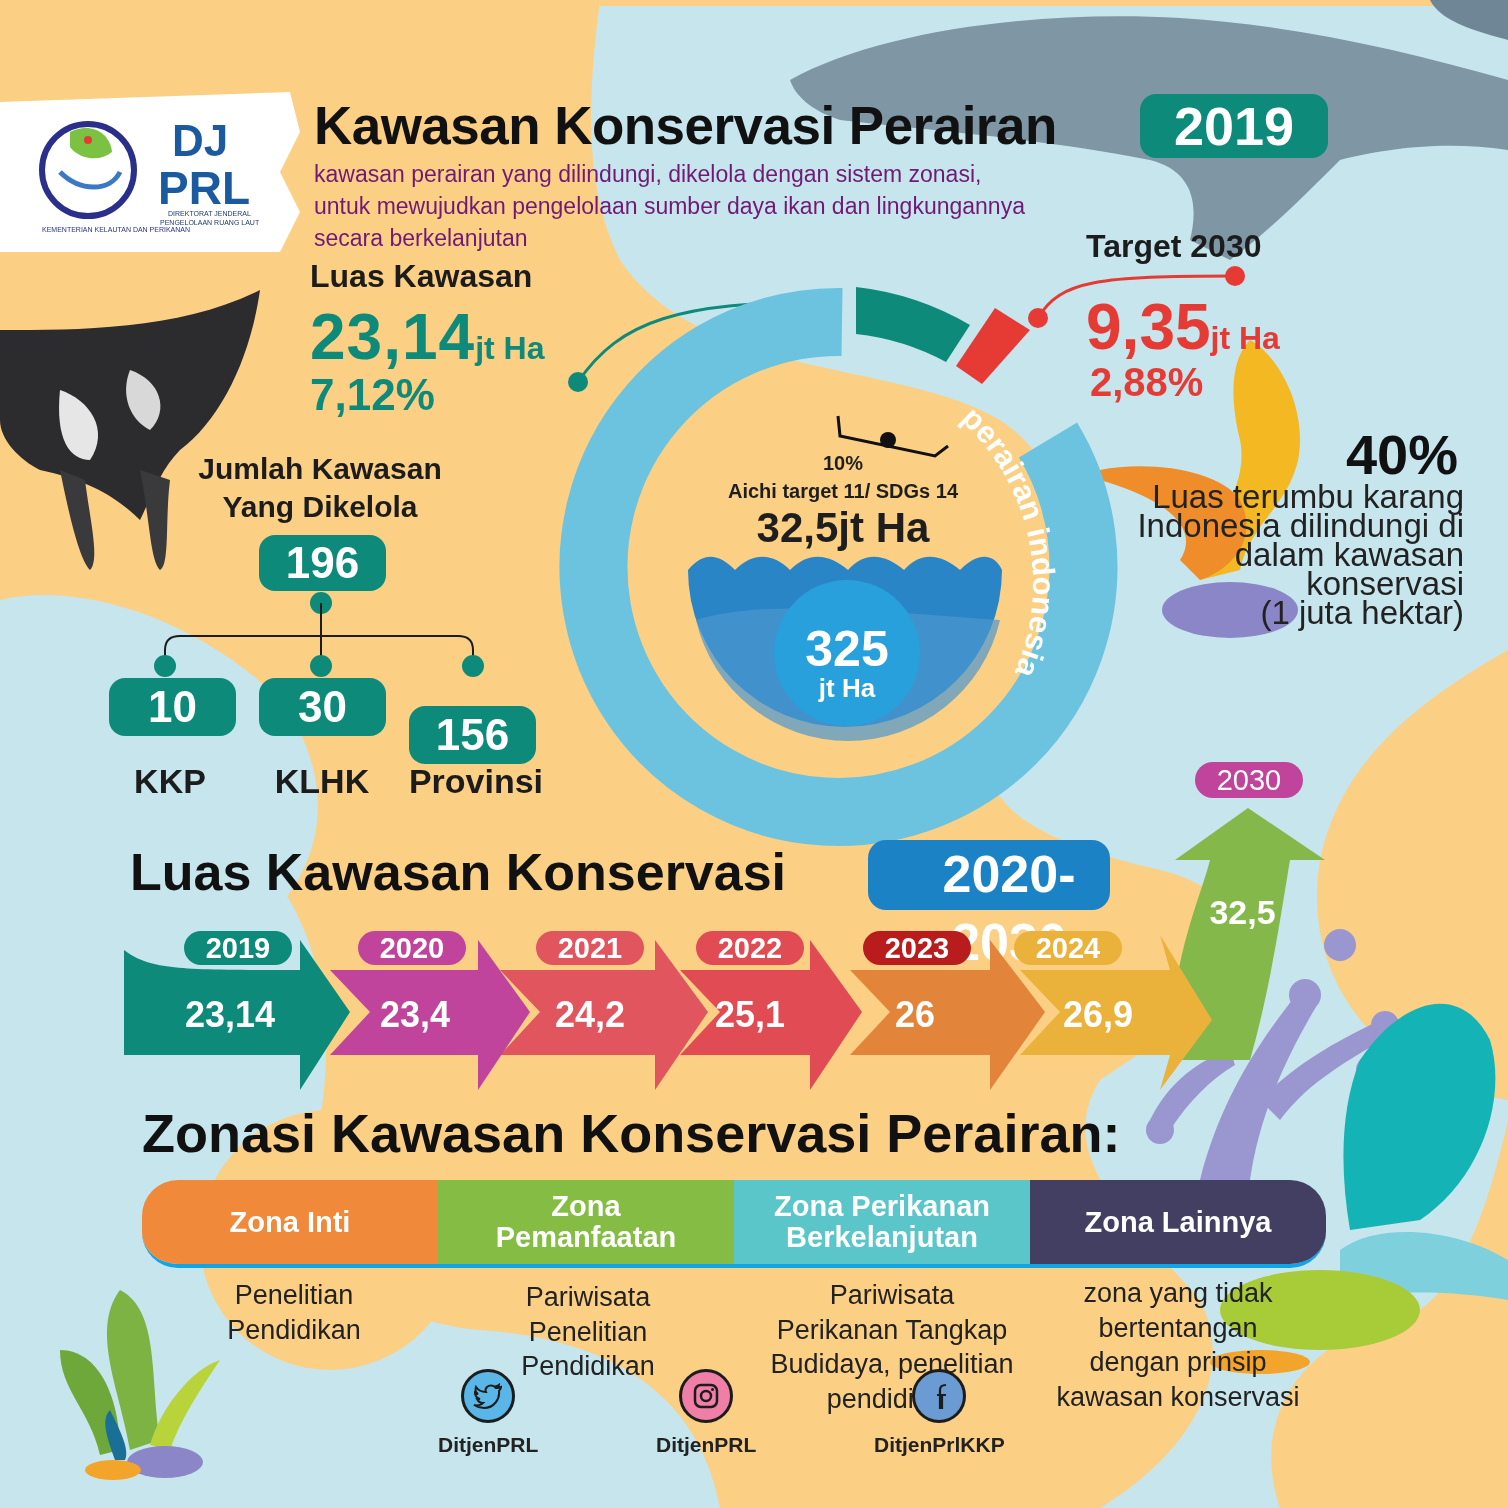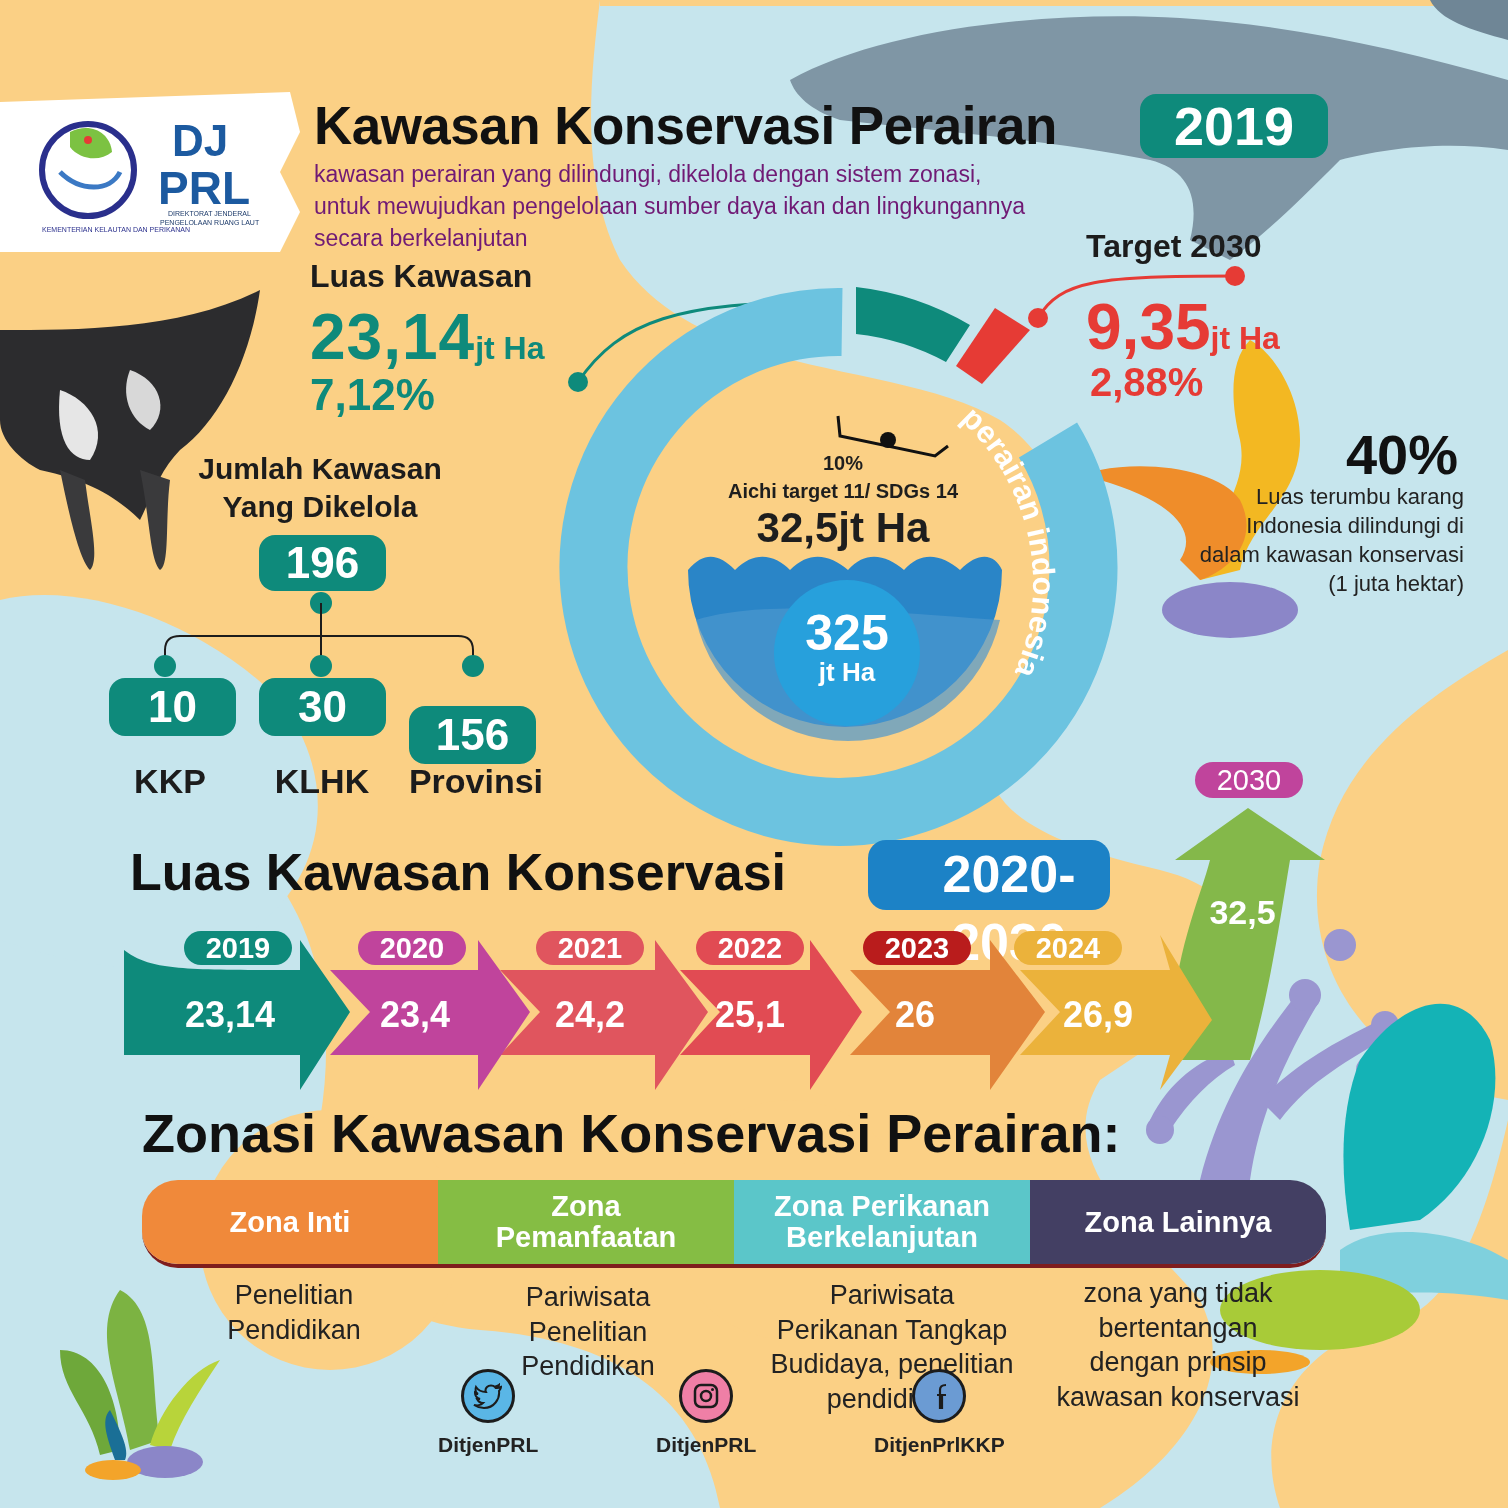--- a/index.html
+++ b/index.html
@@ -23,28 +23,28 @@
 
   
   .tg-label { left: 1086px; top: 228px; font-size: 32px; font-weight: 700; color: #1c1c1c; }
   .tg-value { left: 1086px; top: 290px; color: #e63b35; font-weight: 700; white-space: nowrap; }
   .tg-value .num { font-size: 64px; }
   .tg-value .unit { font-size: 32px; }
   .tg-pct { left: 1090px; top: 360px; color: #e63b35; font-size: 40px; font-weight: 700; }
 
   
   .coral-pct { right: 50px; top: 422px; font-size: 56px; font-weight: 700; color: #111; }
-  .coral-desc { right: 44px; top: 482px; width: 380px; text-align: right; font-size: 22px; line-height: 29px; color: #222; }
+  .coral-desc { right: 44px; top: 482px; width: 380px; text-align: right; font-size: 33px; line-height: 29px; color: #222; }
 
   
   .donut-pct { left: 700px; top: 452px; width: 286px; text-align: center; font-size: 20px; font-weight: 700; color: #1e1e1e; }
   .donut-aichi { left: 690px; top: 480px; width: 306px; text-align: center; font-size: 20px; font-weight: 700; color: #1e1e1e; }
   .donut-target { left: 690px; top: 504px; width: 306px; text-align: center; font-size: 42px; font-weight: 700; color: #1e1e1e; }
   .donut-center { left: 774px; top: 580px; width: 146px; height: 146px; border-radius: 50%; background: #27a0dc; color: #fff; text-align: center; font-weight: 700; }
-  .donut-center .num { display: block; font-size: 50px; margin-top: 28px; line-height: 50px; }
+  .donut-center .num { display: block; font-size: 50px; margin-top: 44px; line-height: 50px; }
   .donut-center .unit { display: block; font-size: 26px; line-height: 28px; }
 
   
   .tree-title { left: 160px; top: 450px; width: 320px; text-align: center; font-size: 30px; font-weight: 700; color: #1c1c1c; line-height: 38px; }
   .pill { background: #0e8a7b; color: #fff; border-radius: 16px; text-align: center; font-weight: 700; font-size: 44px; }
   .tree-root { left: 259px; top: 535px; width: 127px; height: 56px; line-height: 56px; }
   .tree-child { top: 678px; width: 127px; height: 58px; line-height: 58px; }
   .tree-label { top: 762px; font-size: 34px; font-weight: 700; color: #1c1c1c; text-align: center; }
 
   
@@ -52,21 +52,21 @@
   .tl-badge { left: 868px; top: 840px; width: 242px; height: 70px; background: #1c82c6; color: #fff; border-radius: 18px; font-size: 52px; font-weight: 700; text-align: center; line-height: 68px; padding-left: 40px; }
 
   .year-pill { height: 34px; border-radius: 17px; color: #fff; font-weight: 700; font-size: 29px; text-align: center; line-height: 34px; }
   .tl-val { color: #fff; font-weight: 700; font-size: 36px; text-align: center; }
 
   .y2030 { left: 1195px; top: 762px; width: 108px; height: 36px; background: #c0449c; color: #fff; border-radius: 18px; font-weight: 400; font-size: 29px; text-align: center; line-height: 36px; }
   .v2030 { left: 1195px; top: 893px; width: 95px; color: #fff; font-weight: 700; font-size: 34px; text-align: center; }
 
   
   .zn-title { left: 142px; top: 1102px; font-size: 54px; font-weight: 700; color: #111; white-space: nowrap; }
-  .zone-bar { left: 142px; top: 1180px; width: 1184px; height: 88px; border-radius: 36px; overflow: hidden; display: flex; border-bottom: 4px solid #7f1d1d; }
+  .zone-bar { left: 142px; top: 1180px; width: 1184px; height: 88px; border-radius: 36px; overflow: hidden; display: flex; border-bottom: 4px solid #0ea5e9; }
   .zone { flex: 1; color: #fff; font-weight: 700; font-size: 29px; display: flex; align-items: center; justify-content: center; text-align: center; line-height: 31px; }
   .zone-desc { top: 1278px; width: 296px; text-align: center; font-size: 27px; line-height: 34.5px; color: #222; }
 
   
   .social { top: 1369px; display: flex; align-items: center; gap: 10px; flex-direction: column; }
   .social .ic { width: 54px; height: 54px; border-radius: 50%; border: 3px solid #1c1c1c; display: flex; align-items: center; justify-content: center; }
   .social .tx { font-size: 21px; font-weight: 700; color: #222; }
 </style>
 </head>
 <body>

